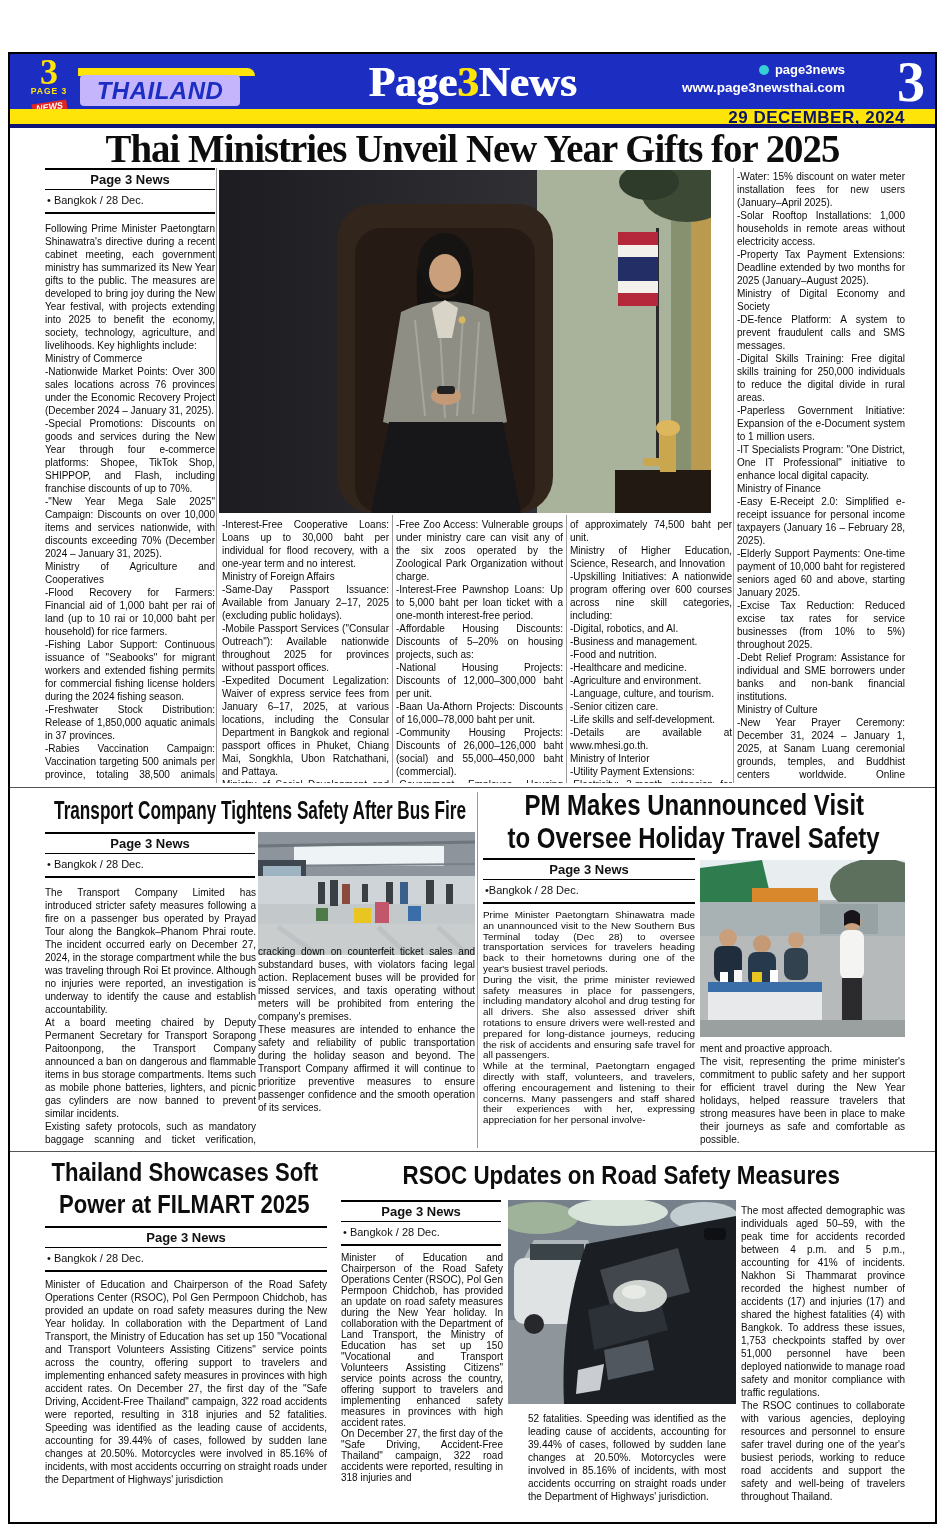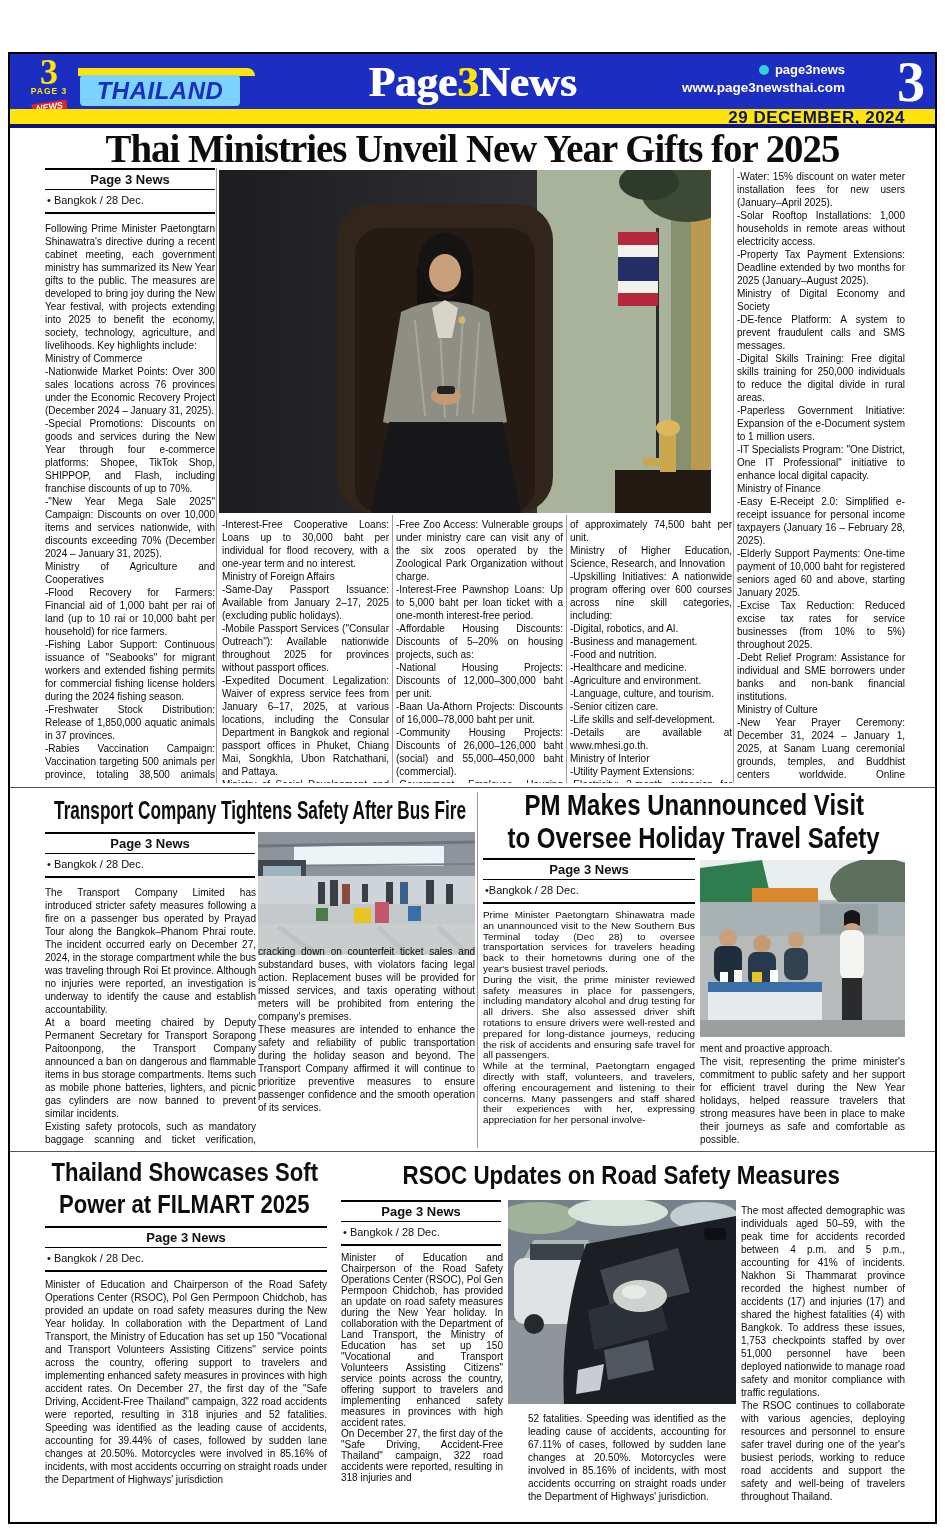--- a/index.html
+++ b/index.html
@@ -8,21 +8,21 @@
   .page{position:absolute;inset:0;background:#fff;overflow:hidden;}
   .frame{position:absolute;left:8px;top:52px;width:925px;height:1468px;border:2px solid #000;}
 
   
   .masthead{position:absolute;left:10px;top:54px;width:925px;height:55px;background:#1c2dc2;}
   .logo{position:absolute;left:10px;top:2px;width:58px;height:51px;background:#1c2dc2;text-align:center;}
   .logo3{color:#ffe40a;font-size:36px;font-weight:bold;line-height:32px;font-family:"Liberation Serif",serif;}
   .logopage{color:#ffe40a;font-size:8.5px;font-weight:bold;letter-spacing:1px;margin-top:-2px;}
   .logonews{display:inline-block;background:#e02525;color:#fff;font-size:9px;font-style:italic;font-weight:bold;
             padding:0 4px;transform:rotate(-8deg);margin-top:1px;}
-  .thailand-pill{position:absolute;left:70px;top:21px;width:160px;height:31px;background:#7dd3fc;border-radius:4px;
+  .thailand-pill{position:absolute;left:70px;top:21px;width:160px;height:31px;background:#c4b5fd;border-radius:4px;
             color:#1c2dc2;font-size:24px;font-weight:bold;font-style:italic;text-align:center;line-height:31px;letter-spacing:.5px;}
   .yellow-tab{position:absolute;left:60px;top:14px;width:185px;height:8px;background:#ffe40a;border-radius:4px 10px 0 0;}
   .mast-title{position:absolute;left:0;top:0;width:925px;text-align:center;color:#fff;
             font-family:"Liberation Serif",serif;font-weight:bold;font-size:43px;line-height:55px;
             text-shadow:1px 0 0 #fff;}
   .mast-title .y{color:#ffe40a;text-shadow:1px 0 0 #ffe40a;}
   .mast-right{position:absolute;right:90px;top:7px;text-align:right;color:#fff;font-weight:bold;}
   .social{font-size:13px;line-height:18px;}
   .dot{display:inline-block;width:10px;height:10px;border-radius:50%;background:#35cfd4;margin-right:6px;vertical-align:-1px;}
   .website{font-size:13.5px;line-height:18px;}
@@ -320,16 +320,16 @@
       <polygon points="80,110 150,92 160,130 86,150" fill="#2c3137"></polygon>
       <ellipse cx="132" cy="96" rx="27" ry="16" fill="#cfd3d0"></ellipse>
       <ellipse cx="126" cy="92" rx="12" ry="7" fill="#e8eae6"></ellipse>
       <polygon points="96,150 140,140 146,170 100,180" fill="#50575e"></polygon>
       <rect x="196" y="28" width="22" height="12" rx="4" fill="#0e1013"></rect>
       <polygon points="70,170 96,164 92,190 68,194" fill="#c9cdd2"></polygon>
     </svg>
   </div>
   <div class="bt bt-xs" style="left:341px;top:1252px;width:162px;height:268px;">Minister of Education and Chairperson of the Road Safety Operations Center (RSOC), Pol Gen Permpoon Chidchob, has provided an update on road safety measures during the New Year holiday. In collaboration with the Department of Land Transport, the Ministry of Education has set up 150 "Vocational and Transport Volunteers Assisting Citizens" service points across the country, offering support to travelers and implementing enhanced safety measures in provinces with high accident rates.
 On December 27, the first day of the "Safe Driving, Accident-Free Thailand" campaign, 322 road accidents were reported, resulting in 318 injuries and</div>
-  <div class="bt" style="left:528px;top:1412px;width:198px;height:108px;">52 fatalities. Speeding was identified as the leading cause of accidents, accounting for 67.11% of cases, followed by sudden lane changes at 20.50%. Motorcycles were involved in 85.16% of incidents, with most accidents occurring on straight roads under the Department of Highways' jurisdiction.</div>
+  <div class="bt" style="left:528px;top:1412px;width:198px;height:108px;">52 fatalities. Speeding was identified as the leading cause of accidents, accounting for 39.44% of cases, followed by sudden lane changes at 20.50%. Motorcycles were involved in 85.16% of incidents, with most accidents occurring on straight roads under the Department of Highways' jurisdiction.</div>
   <div class="bt" style="left:741px;top:1204px;width:164px;height:316px;">The most affected demographic was individuals aged 50–59, with the peak time for accidents recorded between 4 p.m. and 5 p.m., accounting for 41% of incidents. Nakhon Si Thammarat province recorded the highest number of accidents (17) and injuries (17) and shared the highest fatalities (4) with Bangkok. To address these issues, 1,753 checkpoints staffed by over 51,000 personnel have been deployed nationwide to manage road safety and monitor compliance with traffic regulations.
 The RSOC continues to collaborate with various agencies, deploying resources and personnel to ensure safer travel during one of the year's busiest periods, working to reduce road accidents and support the safety and well-being of travelers throughout Thailand.</div>
 </div>
 
 </body></html>

